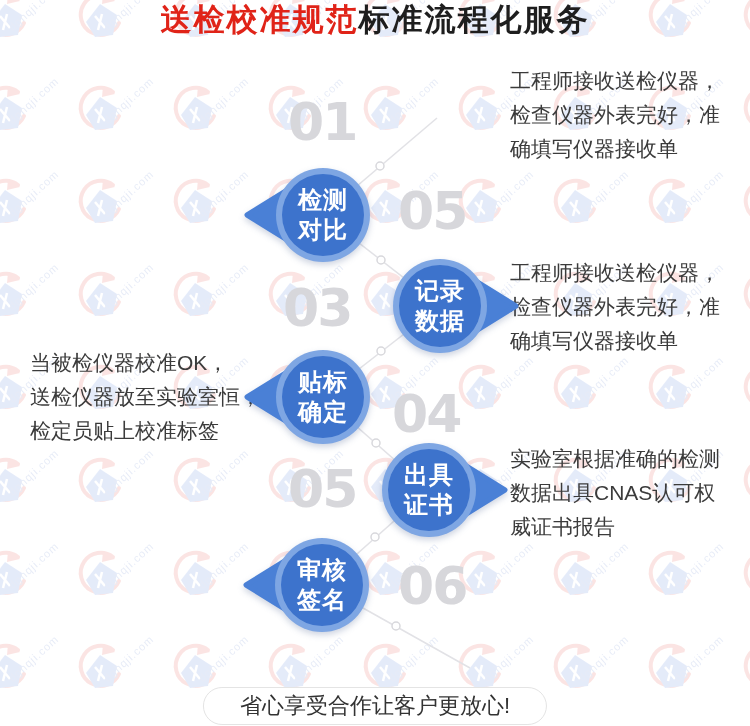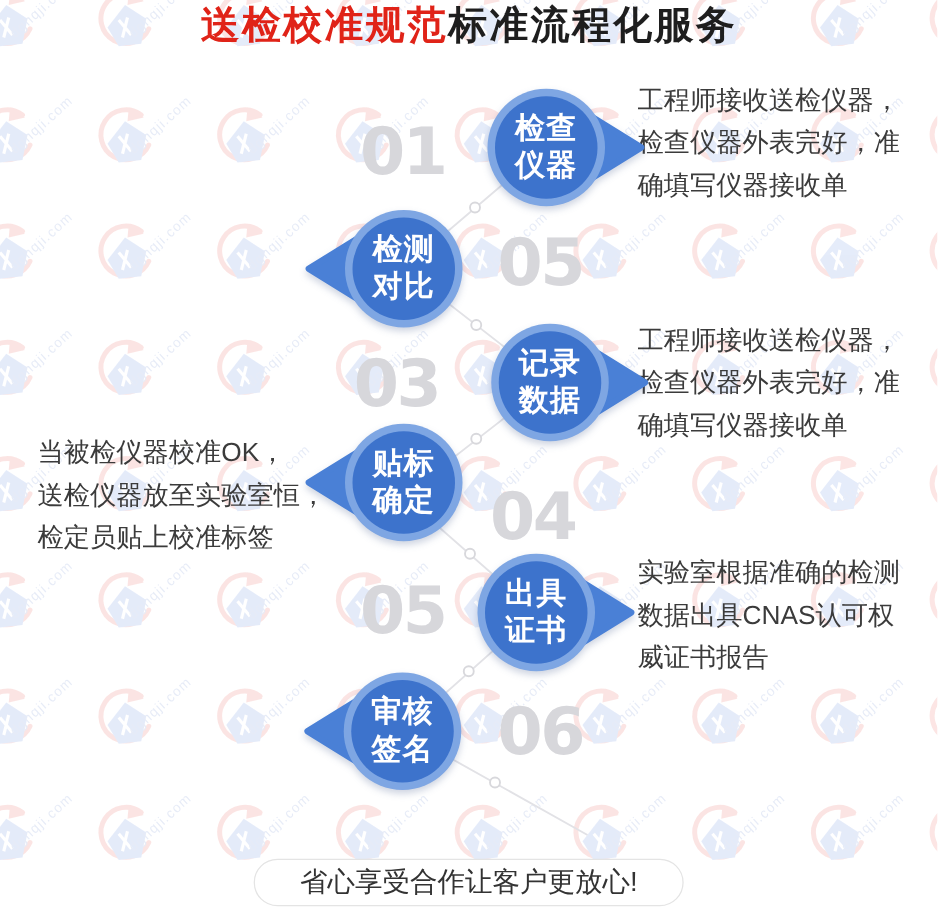--- a/index.html
+++ b/index.html
@@ -501,29 +501,20 @@
       <circle cx="375" cy="537" r="4"></circle>
       <circle cx="396" cy="626" r="4"></circle>
     </g>
   </svg>
 
   <div class="title">
     <span class="title-red">送检校准规范</span><span class="title-dark">标准流程化服务</span>
   </div>
 
   <div class="step-number" style="left:288px;top:96px">01</div>
-  <div class="marker right" style="left:387px;top:68px">
-    <svg width="132" height="100" viewBox="0 0 132 100">
-      <path d="M84 24 L126 50 L84 76 Z" fill="#4a80d6" stroke="#4a80d6" stroke-width="5" stroke-linejoin="round"></path>
-      <circle cx="50" cy="50" r="47" fill="#7ea6e3"></circle>
-      <circle cx="50" cy="50" r="41" fill="#3d73cc"></circle>
-    </svg>
-    <div class="marker-label">检查
-仪器</div>
-  </div>
   <div class="step-desc" style="left:510px;top:64px;width:240px">工程师接收送检仪器，
 检查仪器外表完好，准
 确填写仪器接收单</div>
 
   <div class="step-number" style="left:398px;top:185px">05</div>
   <div class="marker left" style="left:241px;top:165px">
     <svg width="132" height="100" viewBox="0 0 132 100">
       <path d="M48 24 L6 50 L48 76 Z" fill="#4a80d6" stroke="#4a80d6" stroke-width="5" stroke-linejoin="round"></path>
       <circle cx="82" cy="50" r="47" fill="#7ea6e3"></circle>
       <circle cx="82" cy="50" r="41" fill="#3d73cc"></circle>
@@ -540,21 +531,21 @@
       <circle cx="50" cy="50" r="41" fill="#3d73cc"></circle>
     </svg>
     <div class="marker-label">记录
 数据</div>
   </div>
   <div class="step-desc" style="left:510px;top:256px;width:240px">工程师接收送检仪器，
 检查仪器外表完好，准
 确填写仪器接收单</div>
 
   <div class="step-number" style="left:392px;top:388px">04</div>
-  <div class="marker left" style="left:241px;top:336px">
+  <div class="marker left" style="left:241px;top:347px">
     <svg width="132" height="100" viewBox="0 0 132 100">
       <path d="M48 24 L6 50 L48 76 Z" fill="#4a80d6" stroke="#4a80d6" stroke-width="5" stroke-linejoin="round"></path>
       <circle cx="82" cy="50" r="47" fill="#7ea6e3"></circle>
       <circle cx="82" cy="50" r="41" fill="#3d73cc"></circle>
     </svg>
     <div class="marker-label">贴标
 确定</div>
   </div>
   <div class="step-desc" style="left:30px;top:346px;width:250px">当被检仪器校准OK，
 送检仪器放至实验室恒，

